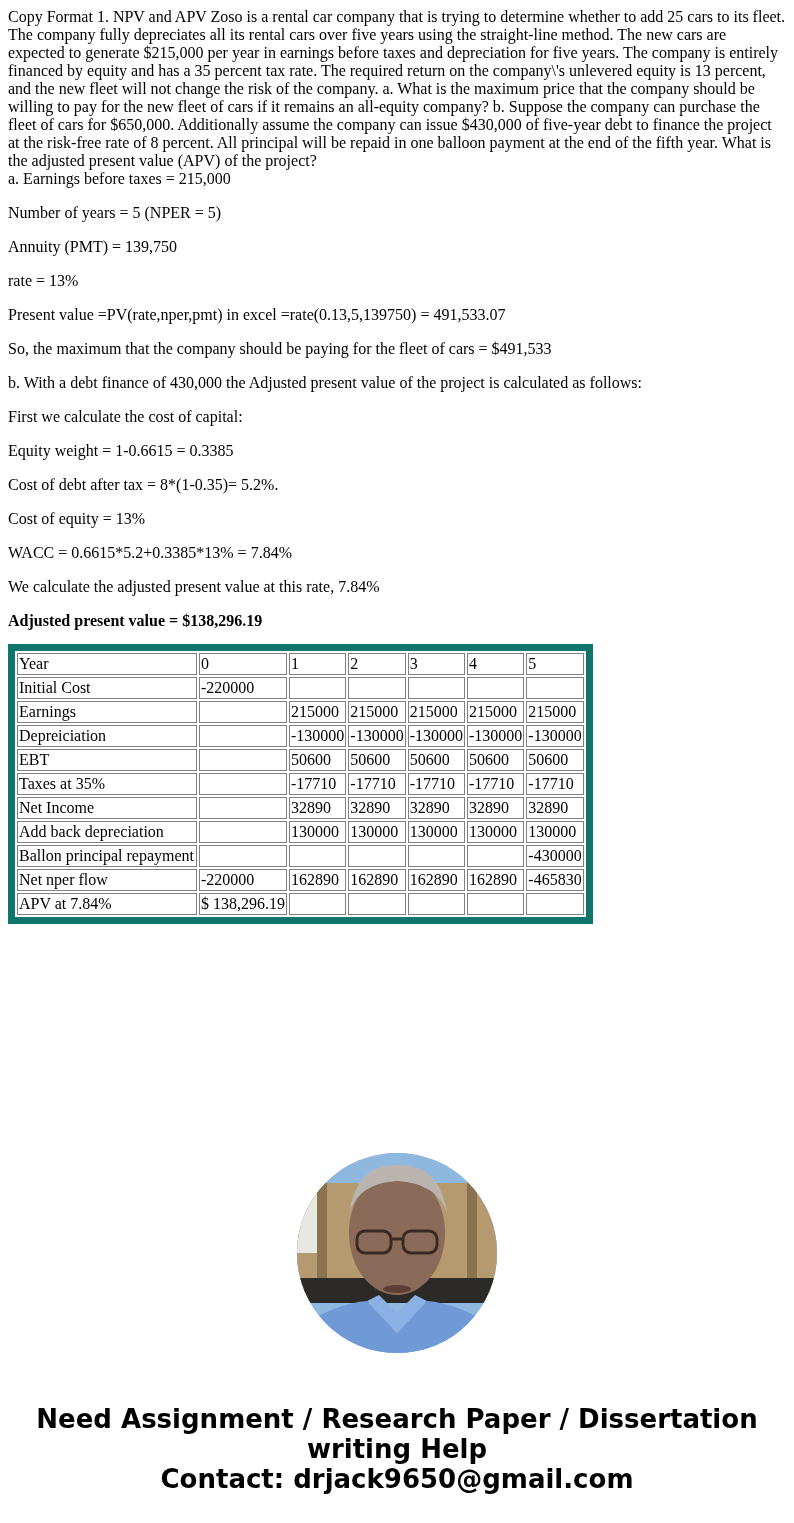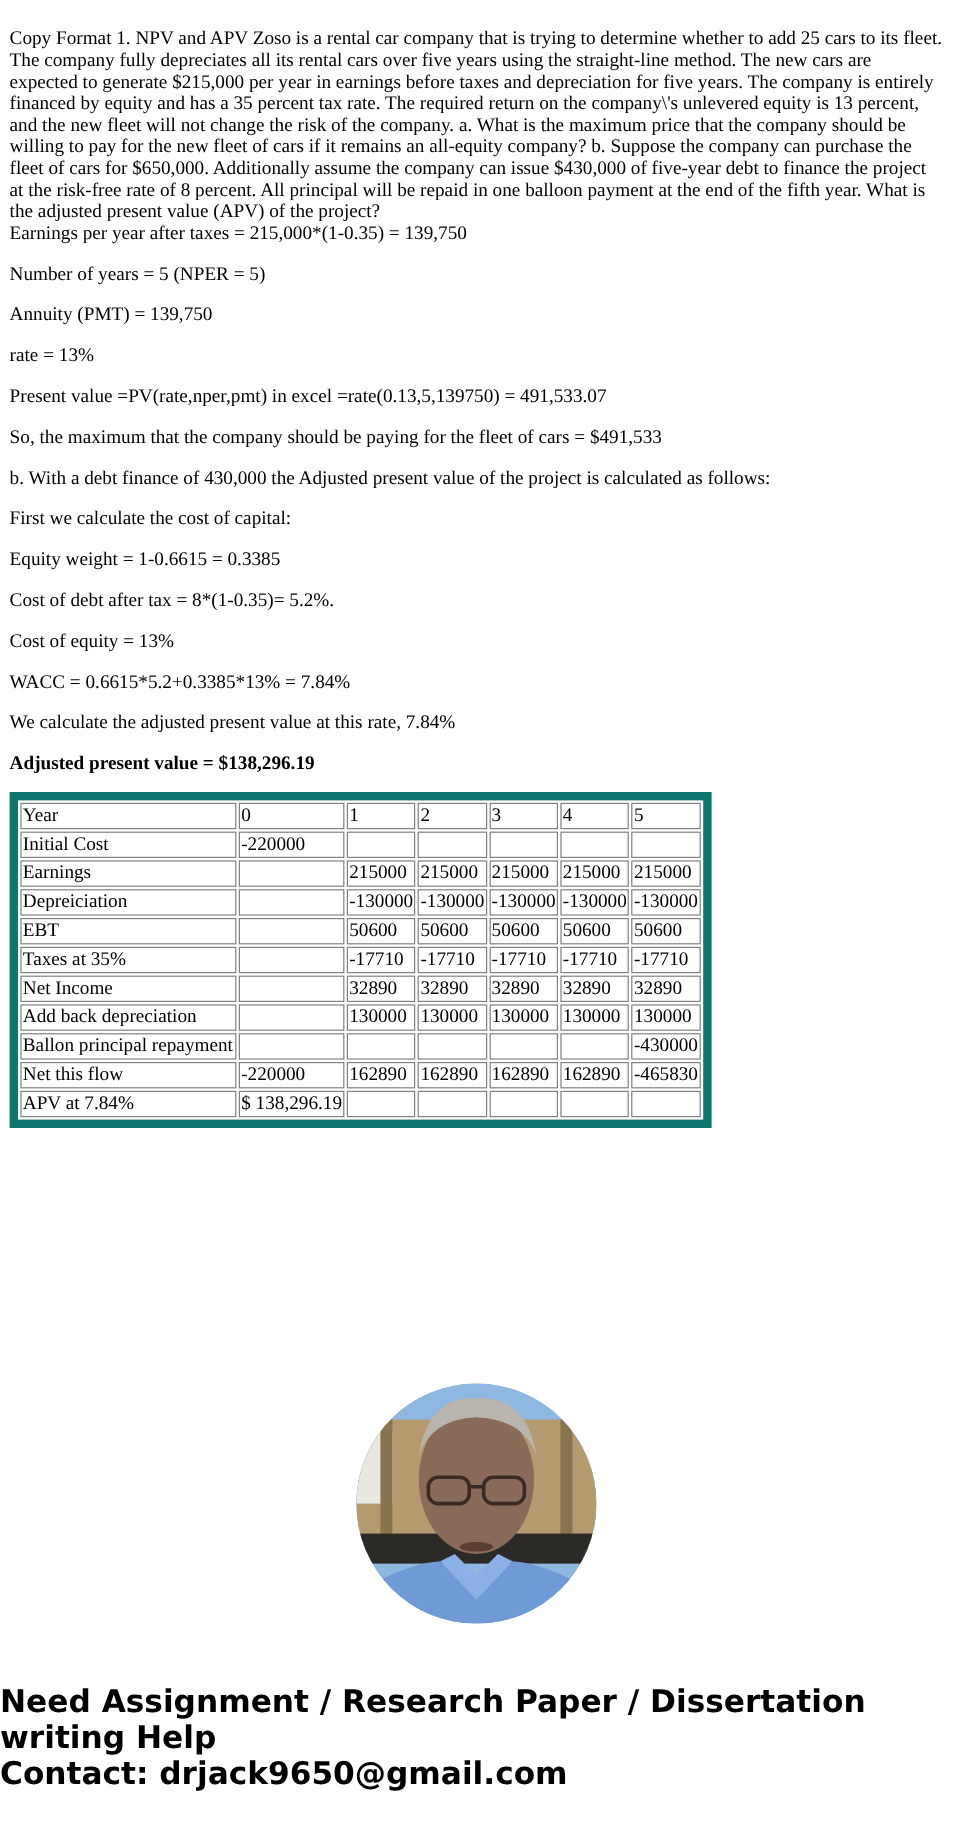--- a/index.html
+++ b/index.html
@@ -6,21 +6,21 @@
     body {
       width: 794px;
       height: 1523px;
       font-family: "Liberation Serif", serif;
       font-size: 16px;
       line-height: 18px;
       color: #000000;
       position: relative;
       overflow: hidden;
     }
-    .content { padding: 8px 8px 0 8px; margin-top: 16px; }
+    .content { padding: 8px 8px 0 8px; }
     .question { margin: 0; }
     h3.solution-heading {
       font-size: 18.7px;
       font-weight: bold;
       margin: 18px 0 16px 0;
       line-height: 22px;
     }
     p.line { margin: 0 0 16px 0; }
     p.bold-line { margin: 0 0 16px 0; font-weight: bold; }
     table.cf {
@@ -48,35 +48,36 @@
       height: 200px;
       border-radius: 50%;
       overflow: hidden;
       background: #7fa6cf;
     }
     .footer {
       position: absolute;
       left: 0;
       top: 1404px;
       width: 794px;
+      text-align: center;
       font-family: "DejaVu Sans", sans-serif;
       font-weight: bold;
       font-size: 26px;
       line-height: 30px;
       color: #000;
     }
   </style>
 </head>
 <body>
 
 <div class="content">
   <p class="question">Copy Format 1. NPV and APV Zoso is a rental car company that is trying to determine whether to add 25 cars to its fleet. The company fully depreciates all its rental cars over five years using the straight-line method. The new cars are expected to generate $215,000 per year in earnings before taxes and depreciation for five years. The company is entirely financed by equity and has a 35 percent tax rate. The required return on the company\'s unlevered equity is 13 percent, and the new fleet will not change the risk of the company. a. What is the maximum price that the company should be willing to pay for the new fleet of cars if it remains an all-equity company? b. Suppose the company can purchase the fleet of cars for $650,000. Additionally assume the company can issue $430,000 of five-year debt to finance the project at the risk-free rate of 8 percent. All principal will be repaid in one balloon payment at the end of the fifth year. What is the adjusted present value (APV) of the project?</p>
 
 
-  <p class="line">Earnings per year after taxes = 215,000*(1-0.35) = 139,750</p>
+  <p class="line">a. Earnings before taxes = 215,000</p>
   <p class="line">Number of years = 5 (NPER = 5)</p>
   <p class="line">Annuity (PMT) = 139,750</p>
   <p class="line">rate = 13%</p>
   <p class="line">Present value =PV(rate,nper,pmt) in excel =rate(0.13,5,139750) = 491,533.07</p>
   <p class="line">So, the maximum that the company should be paying for the fleet of cars = $491,533</p>
   <p class="line">b. With a debt finance of 430,000 the Adjusted present value of the project is calculated as follows:</p>
   <p class="line">First we calculate the cost of capital:</p>
   <p class="line">Equity weight = 1-0.6615 = 0.3385</p>
   <p class="line">Cost of debt after tax = 8*(1-0.35)= 5.2%.</p>
   <p class="line">Cost of equity = 13%</p>
@@ -161,21 +162,21 @@
         <tr>
           <td class="c-label">Ballon principal repayment</td>
           <td class="c0"></td>
           <td class="cn"></td>
           <td class="cn"></td>
           <td class="cn"></td>
           <td class="cn"></td>
           <td class="cn">-430000</td>
         </tr>
         <tr>
-          <td class="c-label">Net this flow</td>
+          <td class="c-label">Net nper flow</td>
           <td class="c0">-220000</td>
           <td class="cn">162890</td>
           <td class="cn">162890</td>
           <td class="cn">162890</td>
           <td class="cn">162890</td>
           <td class="cn">-465830</td>
         </tr>
         <tr>
           <td class="c-label">APV at 7.84%</td>
           <td class="c0">$ 138,296.19</td>

